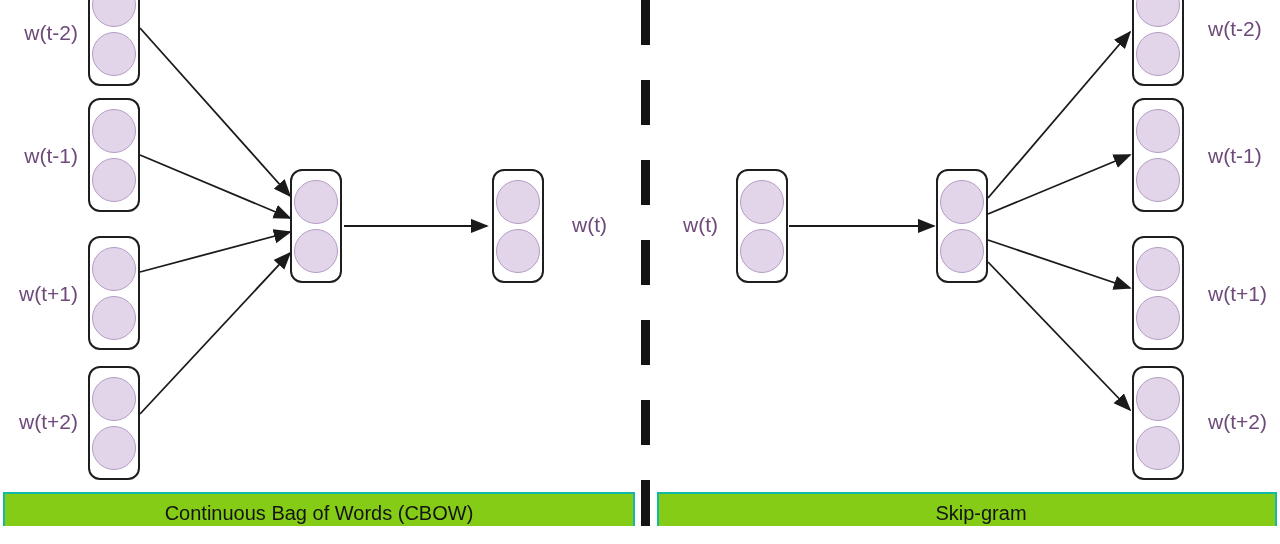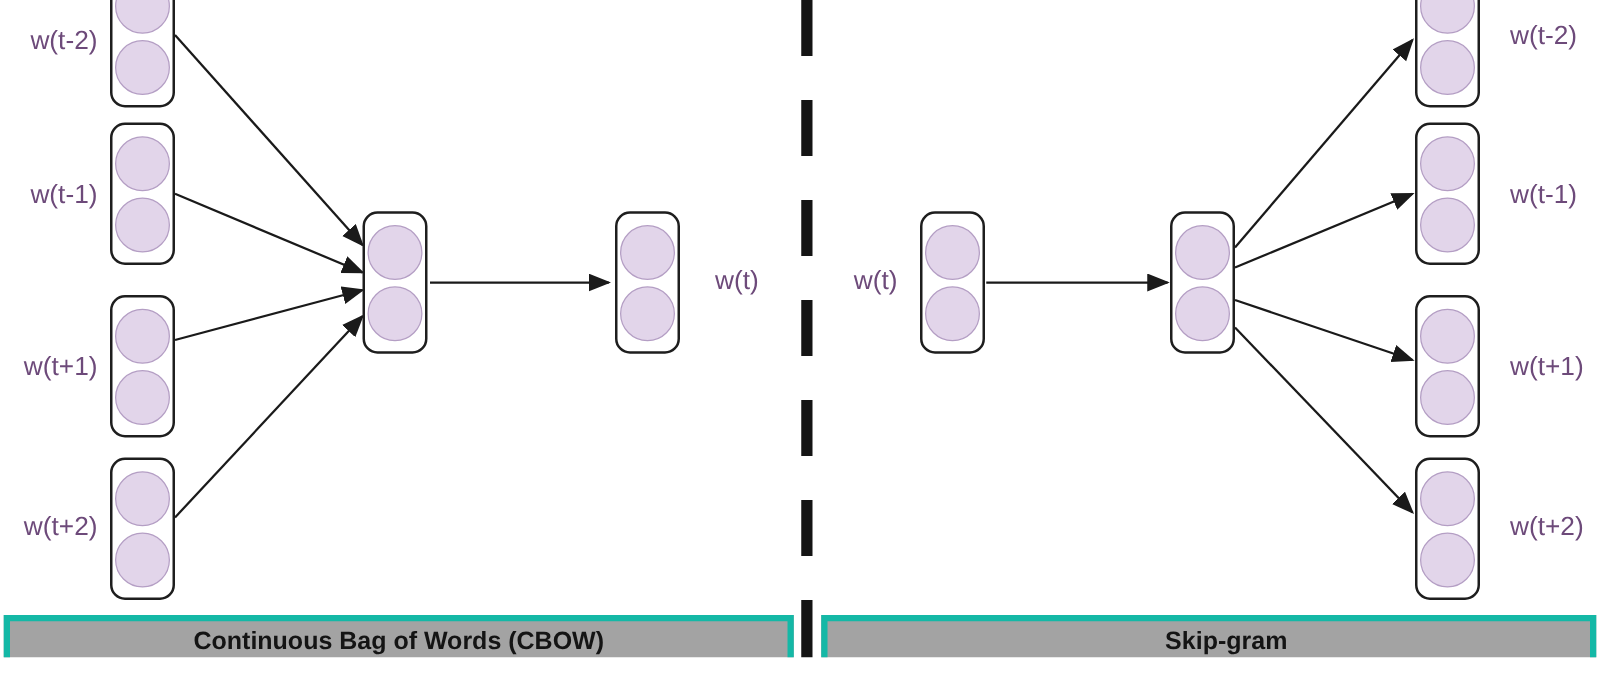--- a/index.html
+++ b/index.html
@@ -79,28 +79,28 @@
     width: 9px;
     height: 48px;
     background: #141414;
   }
 
   
   .caption {
     position: absolute;
     box-sizing: border-box;
     height: 42px;
-    background: #a3a3a3;
-    border: 5px solid #14b8a6;
+    background: #84cc16;
+    border: 2px solid #14b8a6;
     display: flex;
     align-items: center;
     justify-content: center;
     color: #141414;
     font-size: 20px;
-    font-weight: bold;
+    font-weight: normal;
     font-family: "Liberation Sans", sans-serif;
   }
   #caption-cbow { left: 3px;   top: 492px; width: 632px; }
   #caption-skip { left: 657px; top: 492px; width: 620px; padding-left: 28px; }
 </style>
 </head>
 <body>
 
 <div id="canvas">
 

